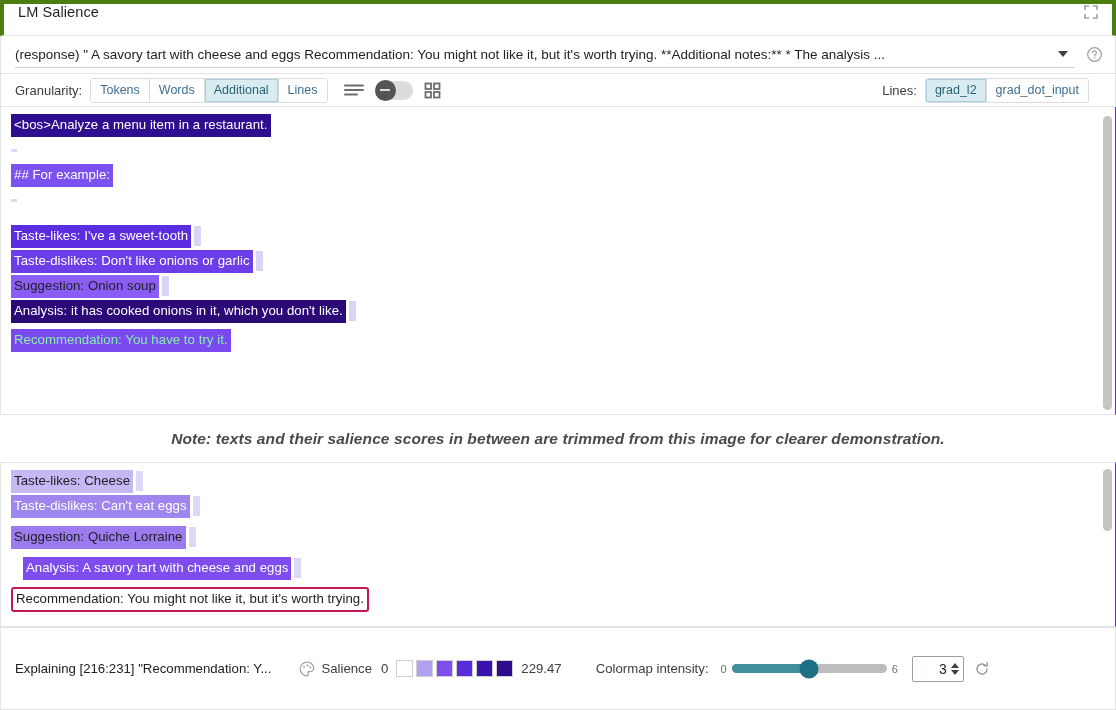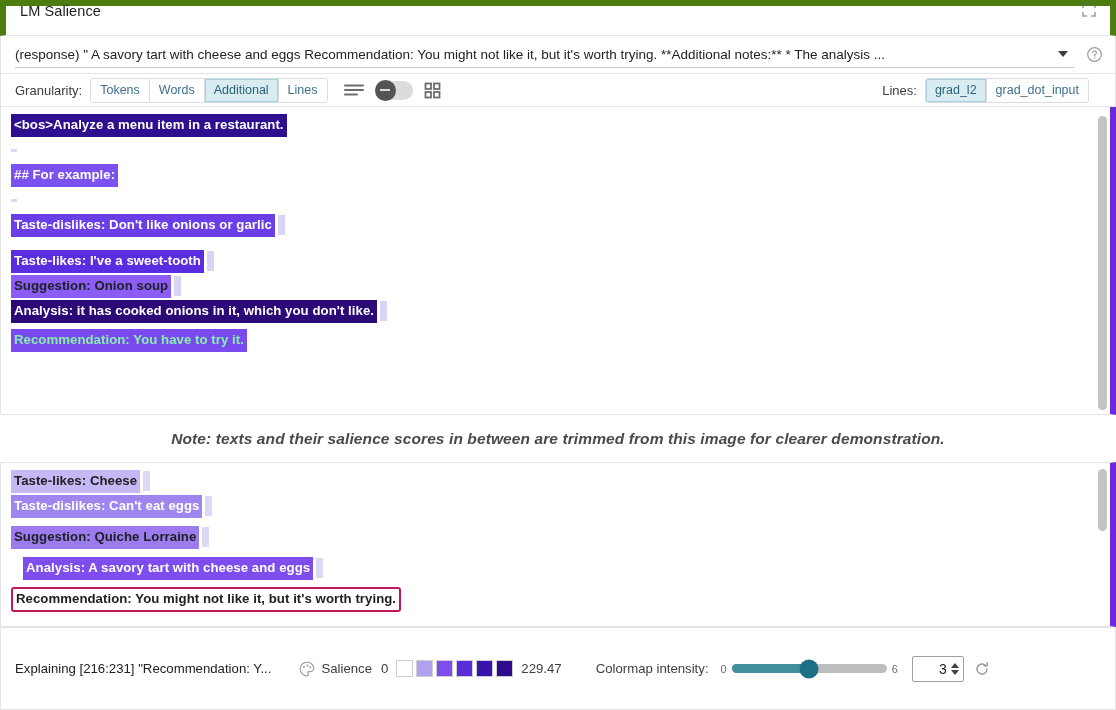--- a/index.html
+++ b/index.html
@@ -22,25 +22,25 @@
     box-sizing: border-box;
     display: flex;
     flex-direction: column;
     background: #fff;
   }
 
   
   .titlebar {
     height: 36px;
     min-height: 36px;
-    border: 6px solid #4d7c0f;
+    border: 4px solid #4d7c0f;
     border-bottom: 1px solid #e3e4e6;
     box-sizing: border-box;
     display: flex;
-    align-items: flex-end;
+    align-items: center;
     padding: 0 12px 16px 14px;
     background: #fff;
   }
   .title-text {
     font-size: 14.5px;
     color: #1f1f1f;
     letter-spacing: .1px;
   }
   .titlebar-spacer { flex: 1; }
   .expand-icon {
@@ -169,28 +169,27 @@
     width: 10px; height: 2px;
     background: #dcdcdc;
     display: block;
   }
   .icon-grid { width: 17px; height: 17px; }
   .toolbar-spacer { flex: 1; }
 
   
   .text-panel {
     border-left: 1px solid #e3e4e6;
-    border-right: 6px solid #6d28d9;
+    border-right: 1px solid #6d28d9;
     border-bottom: 1px solid #e3e4e6;
     box-sizing: border-box;
     background: #fff;
     position: relative;
     overflow: hidden;
     padding: 7px 0 6px 10px;
-    font-weight: bold;
   }
   .panel-top { height: 308px; }
   .panel-bottom { height: 165px; border-top: 1px solid #e3e4e6; }
 
   .seg-line {
     display: flex;
     align-items: center;
     height: 22px;
     margin-bottom: 3px;
   }
@@ -448,27 +447,27 @@
     </div>
 
     <div class="seg-line">
       <span class="chunk" style="background:#7b52ef;color:#ffffff;">## For example:</span>
     </div>
 
     <div class="seg-line">
       <span class="chunk" style="background:#dcd9f7;color:#202124;width:5px;"></span>
     </div>
 
-    <div class="seg-line">
-      <span class="chunk" style="background:#6b3ee8;color:#ffffff;">Taste-dislikes: Don't like onions or garlic</span>
-      <span class="sep" style="background:#d7d4f5;"></span>
-    </div>
-
     <div class="seg-line" style="margin-top:14px;">
       <span class="chunk" style="background:#5b2de0;color:#ffffff;">Taste-likes: I've a sweet-tooth</span>
+      <span class="sep" style="background:#d7d4f5;"></span>
+    </div>
+
+    <div class="seg-line">
+      <span class="chunk" style="background:#6b3ee8;color:#ffffff;">Taste-dislikes: Don't like onions or garlic</span>
       <span class="sep" style="background:#d7d4f5;"></span>
     </div>
 
     <div class="seg-line">
       <span class="chunk" style="background:#8b5cf6;color:#202124;">Suggestion: Onion soup</span>
       <span class="sep" style="background:#d7d4f5;"></span>
     </div>
 
     <div class="seg-line">
       <span class="chunk" style="background:#2b0a78;color:#ffffff;">Analysis: it has cooked onions in it, which you don't like.</span>

